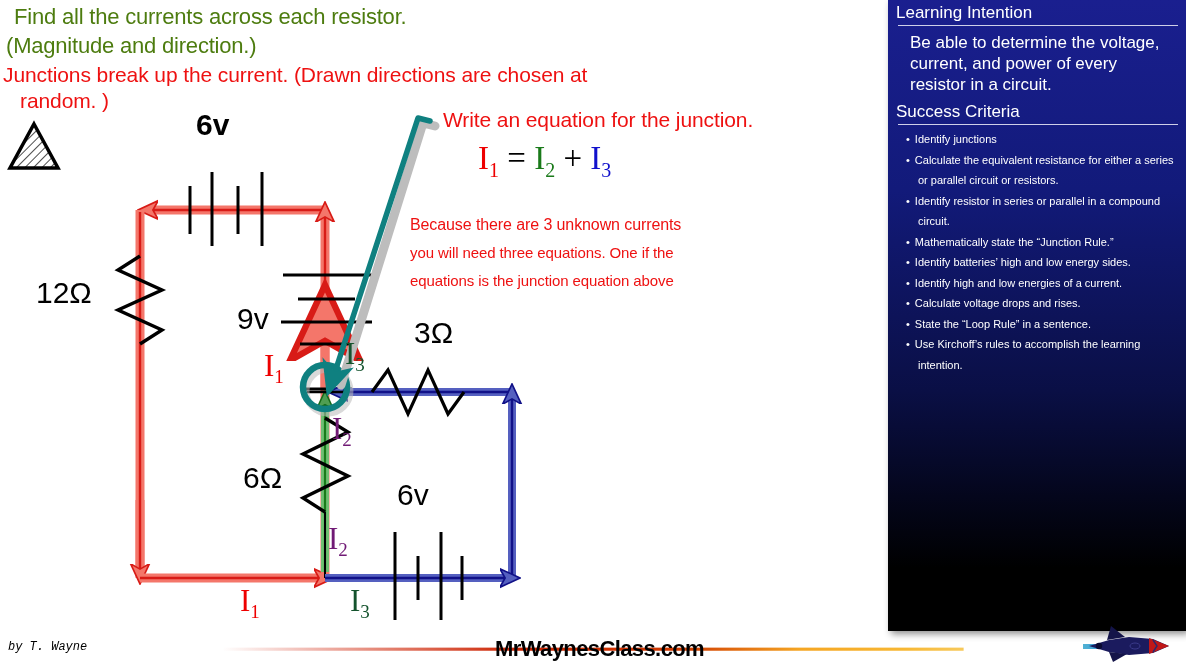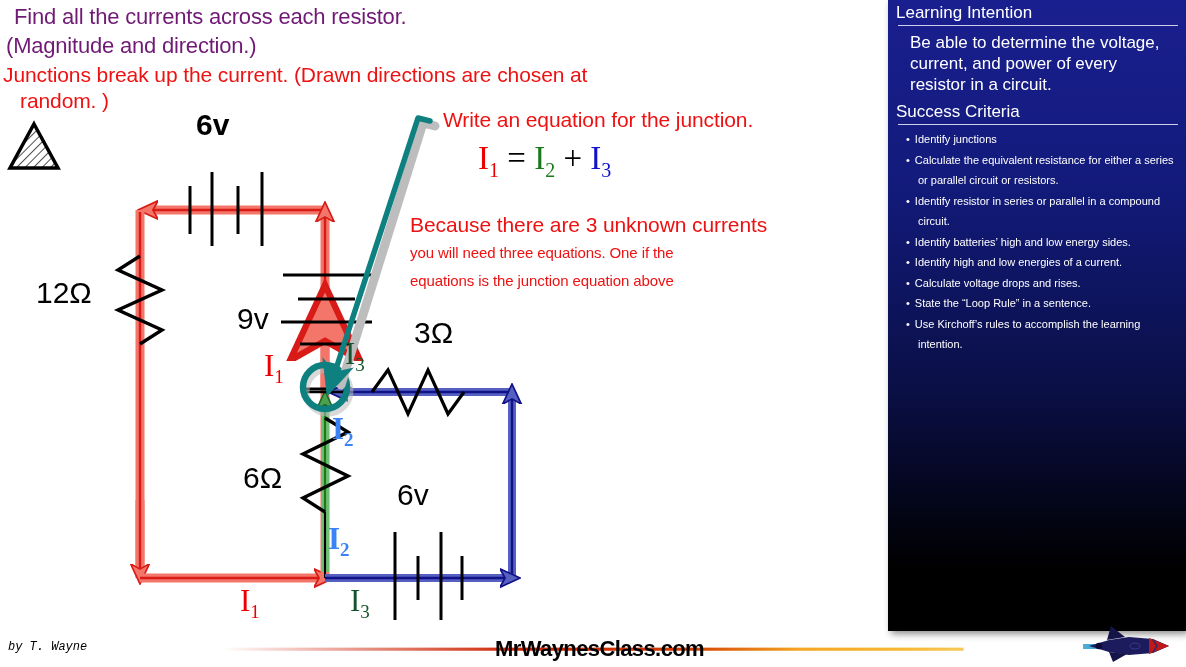--- a/index.html
+++ b/index.html
@@ -7,38 +7,38 @@
     width:1186px;height:667px;
     background:#ffffff;
     font-family:"Liberation Sans", sans-serif;
     overflow:hidden;
     position:relative;
   }
   .abs{position:absolute;}
 
   
   #prompt-line-1,#prompt-line-2{
-    color:#701a75;font-size:22px;line-height:26px;letter-spacing:-0.2px;
+    color:#4d7c0f;font-size:22px;line-height:26px;letter-spacing:-0.2px;
   }
   #prompt-line-1{left:14px;top:4px;}
   #prompt-line-2{left:6px;top:33px;}
 
   .red-note{color:#ee1111;font-size:21px;line-height:26px;letter-spacing:-0.1px;}
   #note-junctions-1{left:3px;top:62px;}
   #note-junctions-2{left:20px;top:88px;}
 
   
   #triangle-icon{left:6px;top:118px;}
   .lbl-sans{color:#000;font-size:26px;font-family:"Liberation Sans",sans-serif;font-weight:bold;}
 
   
   .cur{font-family:"Liberation Serif",serif;font-size:31px;font-style:normal;}
   .cur sub{font-size:19px;}
   .cur.red{color:#ee0000;}
-  .cur.green{color:#3b82f6;font-weight:bold;}
+  .cur.green{color:#701a75;}
   .cur.blue{color:#14532d;}
 
   
   #sidebar{
     left:888px;top:0;width:298px;height:631px;
     background:linear-gradient(to bottom,#1a1f8f 0%,#121a7a 30%,#0a0f45 62%,#000000 90%,#000000 100%);
     box-shadow:3px 3px 7px rgba(0,0,0,.45);
     box-sizing:border-box;
     padding:2px 6px 0 8px;
     color:#ffffff;
@@ -212,34 +212,35 @@
 <div class="abs red-note" style="left:443px;top:107px;font-size:21px;">Write an equation for the junction.</div>
 
 <div class="abs" style="left:478px;top:140px;font-family:'Liberation Serif',serif;font-size:33px;">
   <span style="color:#ee0000;">I</span><sub style="color:#ee0000;font-size:20px;">1</sub>
   <span style="color:#000;">=</span>
   <span style="color:#1a7a1a;">I</span><sub style="color:#1a7a1a;font-size:20px;">2</sub>
   <span style="color:#000;">+</span>
   <span style="color:#1111cc;">I</span><sub style="color:#1111cc;font-size:20px;">3</sub>
 </div>
 
-<div class="abs red-note" style="left:410px;top:212px;font-size:21px;">Because there are 3 unknown currents</div>
+<div class="abs red-note" style="left:410px;top:212px;font-size:16px;">Because there are 3 unknown currents</div>
 <div class="abs red-note" style="left:410px;top:240px;font-size:15px;">you will need three equations. One if the</div>
 <div class="abs red-note" style="left:410px;top:268px;font-size:15px;">equations is the junction equation above</div>
 
 <div class="abs" id="sidebar">
   <div class="hdr">Learning Intention</div>
   <hr>
   <div class="intent">Be able to determine the voltage, current, and power of every resistor in a circuit.</div>
   <div class="hdr">Success Criteria</div>
   <hr>
   <ul>
     <li>Identify junctions</li>
     <li>Calculate the equivalent resistance for either a series or parallel circuit or resistors.</li>
     <li>Identify resistor in series or parallel in a compound circuit.</li>
+    <li>Mathematically state the “Junction Rule.”</li>
     <li>Identify batteries’ high and low energy sides.</li>
     <li>Identify high and low energies of a current.</li>
     <li>Calculate voltage drops and rises.</li>
     <li>State the “Loop Rule” in a sentence.</li>
     <li>Use Kirchoff’s rules to accomplish the learning intention.</li>
   </ul>
 </div>
 
 <svg class="abs" id="footer-rule" width="1186" height="8" viewBox="0 0 1186 8">
   <defs>

